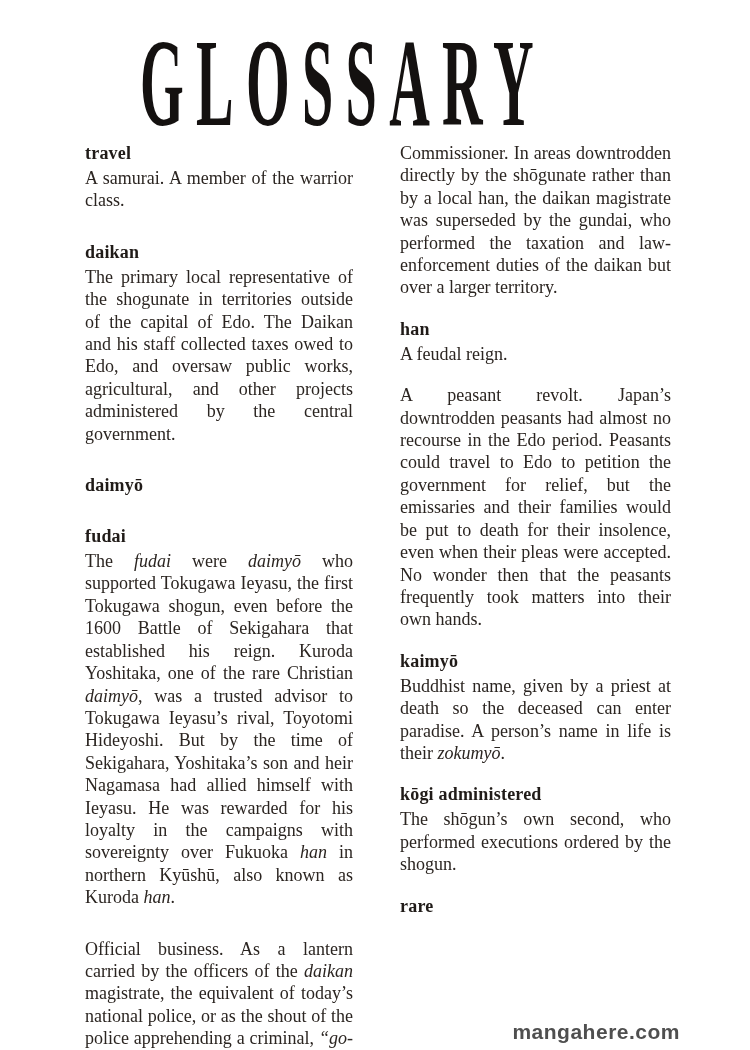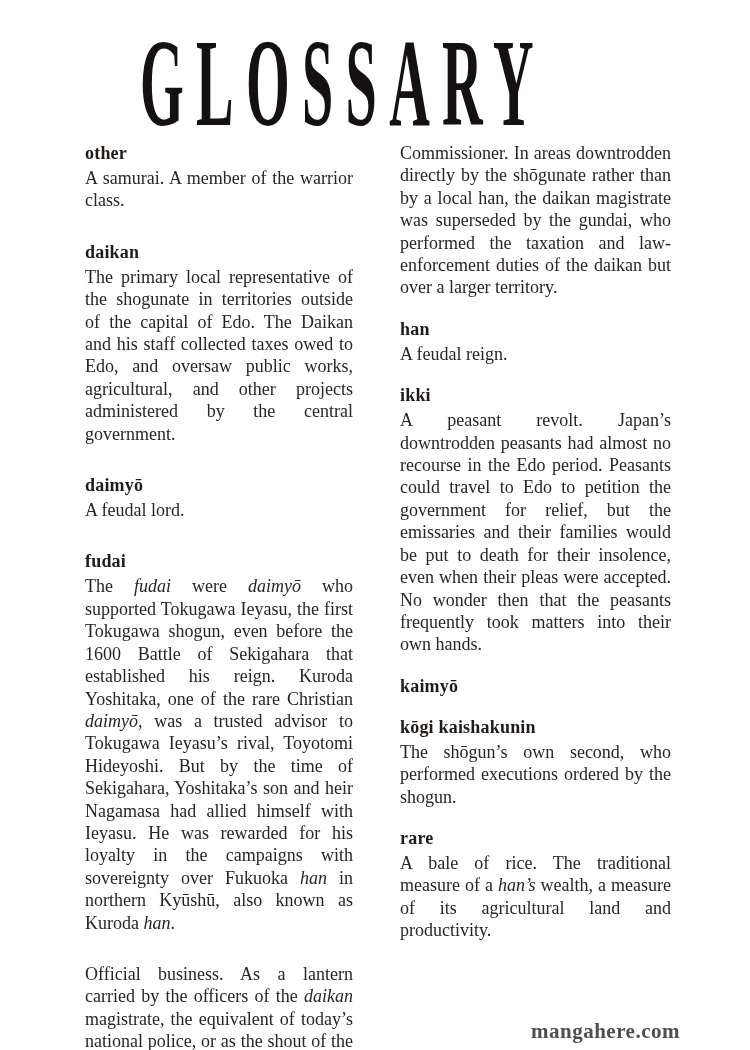--- a/index.html
+++ b/index.html
@@ -51,71 +51,69 @@
     font-size: 18px;
     line-height: 22.4px;
     text-align: justify;
     color: #2b2521;
   }
   .definition em { font-style: italic; }
   .watermark {
     position: absolute;
     right: 6px;
     bottom: 6px;
-    font-family: Liberation Serif, serif;
+    font-family: Liberation Sans, sans-serif;
     font-weight: bold;
     font-size: 21px;
     letter-spacing: 0.5px;
     color: #4f4f4f;
   }
 </style>
 </head>
 <body>
 
 <div class="page">
   <h1 class="title">GLOSSARY</h1>
   <div class="col col-left">
       <div class="entry">
-        <h2 class="term">other</h2>
+        <h2 class="term">travel</h2>
         <p class="definition"><span>A samurai. A member of the warrior class.</span></p>
       </div>
       <div class="entry">
         <h2 class="term">daikan</h2>
         <p class="definition"><span>The primary local representative of the shogunate in territories outside of the capital of Edo. The Daikan and his staff collected taxes owed to Edo, and oversaw public works, agricultural, and other projects administered by the central government.</span></p>
       </div>
       <div class="entry">
         <h2 class="term">daimyō</h2>
-        <p class="definition"><span>A feudal lord.</span></p>
       </div>
       <div class="entry">
         <h2 class="term">fudai</h2>
         <p class="definition"><span>The </span><em>fudai</em><span> were </span><em>daimyō</em><span> who supported Tokugawa Ieyasu, the first Tokugawa shogun, even before the 1600 Battle of Sekigahara that established his reign. Kuroda Yoshitaka, one of the rare Christian </span><em>daimyō</em><span>, was a trusted advisor to Tokugawa Ieyasu’s rival, Toyotomi Hideyoshi. But by the time of Sekigahara, Yoshitaka’s son and heir Nagamasa had allied himself with Ieyasu. He was rewarded for his loyalty in the campaigns with sovereignty over Fukuoka </span><em>han</em><span> in northern Kyūshū, also known as Kuroda </span><em>han</em><span>.</span></p>
       </div>
       <div class="entry">
         <p class="definition"><span>Official business. As a lantern carried by the officers of the </span><em>daikan</em><span> magistrate, the equivalent of today’s national police, or as the shout of the police apprehending a criminal, </span><em>“go-yō”</em><span> was one of the most dreaded words in the world of Edo Japan’s criminal elements.</span></p>
       </div>
     </div>
   <div class="col col-right">
       <div class="entry">
         <p class="definition"><span>Commissioner. In areas downtrodden directly by the shōgunate rather than by a local han, the daikan magistrate was superseded by the gundai, who performed the taxation and law-enforcement duties of the daikan but over a larger territory.</span></p>
       </div>
       <div class="entry">
         <h2 class="term">han</h2>
         <p class="definition"><span>A feudal reign.</span></p>
       </div>
       <div class="entry">
-        <h2 class="term">ikki</h2>
         <p class="definition"><span>A peasant revolt. Japan’s downtrodden peasants had almost no recourse in the Edo period. Peasants could travel to Edo to petition the government for relief, but the emissaries and their families would be put to death for their insolence, even when their pleas were accepted. No wonder then that the peasants frequently took matters into their own hands.</span></p>
       </div>
       <div class="entry">
         <h2 class="term">kaimyō</h2>
+        <p class="definition"><span>Buddhist name, given by a priest at death so the deceased can enter paradise. A person’s name in life is their </span><em>zokumyō</em><span>.</span></p>
       </div>
       <div class="entry">
-        <h2 class="term">kōgi kaishakunin</h2>
+        <h2 class="term">kōgi administered</h2>
         <p class="definition"><span>The shōgun’s own second, who performed executions ordered by the shogun.</span></p>
       </div>
       <div class="entry">
         <h2 class="term">rare</h2>
-        <p class="definition"><span>A bale of rice. The traditional measure of a </span><em>han’s</em><span> wealth, a measure of its agricultural land and productivity.</span></p>
       </div>
     </div>
   <div class="watermark">mangahere.com</div>
 </div>
 
 </body></html>

